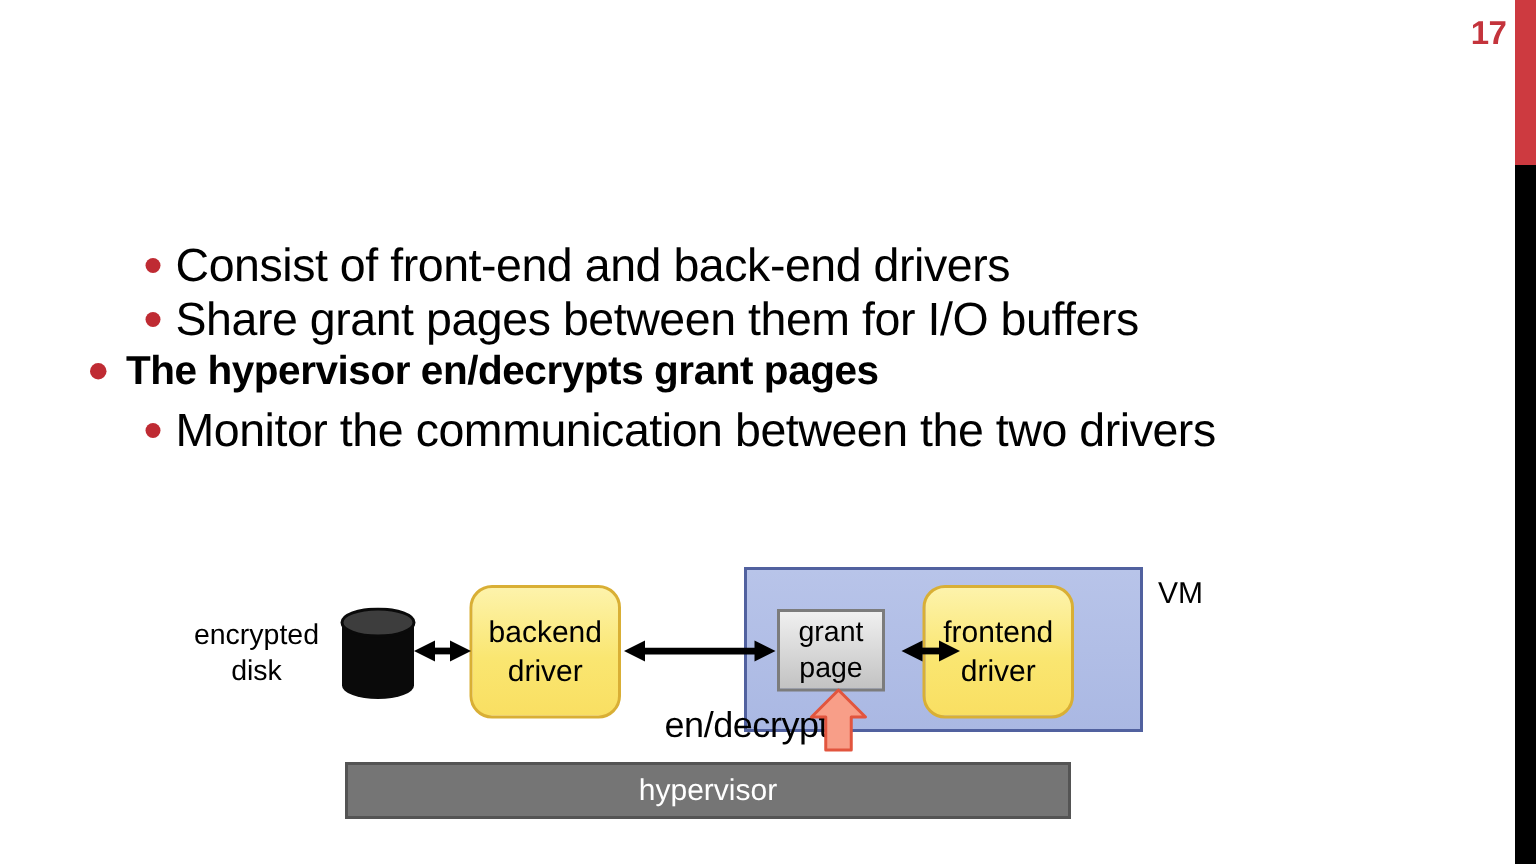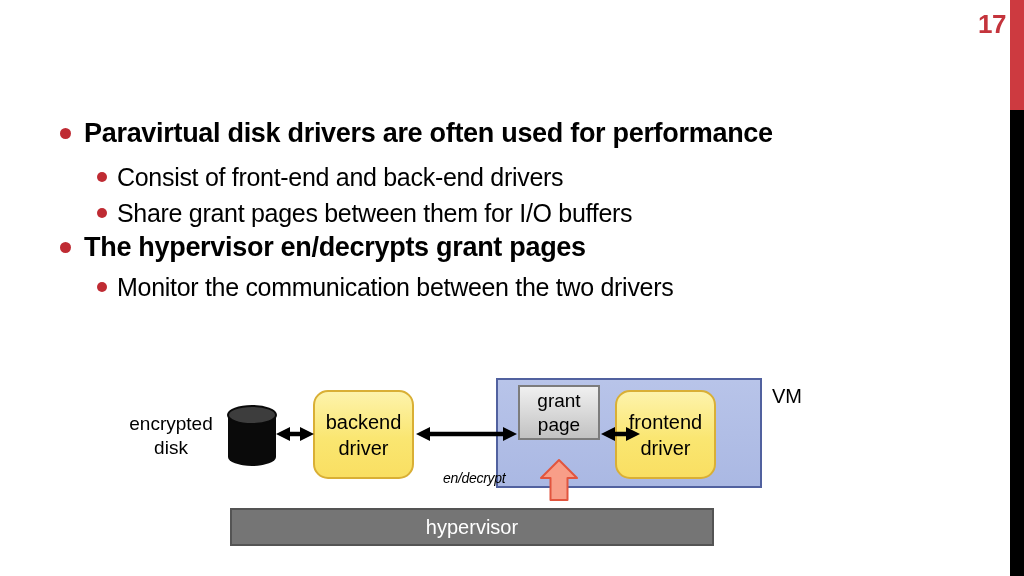--- a/index.html
+++ b/index.html
@@ -4,70 +4,66 @@
 <style>
   html,body{margin:0;padding:0;background:#fff;}
   .slide{
     position:relative;width:1024px;height:576px;background:#ffffff;overflow:hidden;
     font-family:"Liberation Sans","DejaVu Sans",sans-serif;color:#000;
   }
   
   .edge-red{position:absolute;left:1010px;top:0;width:14px;height:110px;background:#cd3a40;}
   .edge-black{position:absolute;left:1010px;top:110px;width:14px;height:466px;background:#000;}
   .page-number{position:absolute;left:978px;top:9px;width:26px;text-align:right;
-    font-size:26px;font-weight:bold;color:#c4343c;letter-spacing:-0.5px;}
+    font-size:22px;font-weight:bold;color:#c4343c;letter-spacing:-0.5px;}
   
   .title{position:absolute;left:56px;top:38px;margin:0;font-size:40px;font-weight:600;
     color:#c01414;letter-spacing:-1.2px;white-space:nowrap;}
   
   .bullet{position:absolute;display:flex;align-items:center;white-space:nowrap;letter-spacing:-0.3px;}
   .bullet .dot{background:#bf2b33;border-radius:50%;flex:0 0 auto;}
   .l1{left:60px;font-size:27px;font-weight:bold;height:34px;}
   .l1 .dot{width:11px;height:11px;margin-right:13px;}
-  .l2{left:97px;font-size:25px;font-weight:normal;height:30px;}
+  .l2{left:97px;font-size:31px;font-weight:normal;height:30px;}
   .l2 .dot{width:10px;height:10px;margin-right:10px;}
   .b1{top:116px;} .b2{top:162px;} .b3{top:198px;} .b4{top:230px;} .b5{top:272px;} .b6{top:310px;}
   
   .vm-box{position:absolute;left:496px;top:378px;width:266px;height:110px;
     background:linear-gradient(180deg,#b8c4e9,#aab8e3);border:2px solid #51619f;box-sizing:border-box;}
   .vm-label{position:absolute;left:772px;top:385px;font-size:20px;text-align:right;}
   .ybox{position:absolute;width:101px;height:89px;box-sizing:border-box;border:2px solid #d9af35;
     border-radius:15px;background:linear-gradient(180deg,#fdf3ab 0%,#fae671 55%,#f9df62 100%);
     display:flex;align-items:center;justify-content:center;text-align:center;
     font-size:20px;line-height:26px;}
   .backend{left:313px;top:390px;}
   .frontend{left:615px;top:390px;}
-  .grant-box{position:absolute;left:518px;top:385px;width:82px;height:55px;box-sizing:border-box;
+  .grant-box{position:absolute;left:518px;top:406px;width:72px;height:55px;box-sizing:border-box;
     border:2px solid #7c7c7c;background:linear-gradient(180deg,#f0f0f0,#c2c2c2);
     display:flex;align-items:center;justify-content:flex-start;text-align:center;
     font-size:19px;line-height:24px;}
   .disk-label{position:absolute;left:121px;top:412px;width:100px;text-align:center;
     font-size:19px;line-height:24px;}
   .disk-cyl{position:absolute;left:226px;top:405px;}
   .hypervisor-bar{position:absolute;left:230px;top:508px;width:484px;height:38px;box-sizing:border-box;
     background:#757575;border:2px solid #545454;color:#fff;display:flex;align-items:center;
     justify-content:center;font-size:20px;}
-  .endecrypt{position:absolute;left:443px;top:470px;font-size:14px;font-style:italic;letter-spacing:-0.3px;}
+  .endecrypt{position:absolute;left:443px;top:470px;font-size:24px;letter-spacing:-0.3px;}
   .arrows-svg{position:absolute;left:270px;top:422px;}
   .uparrow-svg{position:absolute;left:538px;top:458px;}
 </style>
 </head>
 <body>
 
 <div class="slide">
 
   <div class="edge-red"></div>
   <div class="edge-black"></div>
   <div class="page-number">17</div>
 
 
-  <div class="bullet l1 b1">
-    <span class="dot"></span>
-    <span>Paravirtual disk drivers are often used for performance</span>
-  </div>
   <div class="bullet l2 b2">
     <span class="dot"></span>
     <span>Consist of front-end and back-end drivers</span>
   </div>
   <div class="bullet l2 b3">
     <span class="dot"></span>
     <span>Share grant pages between them for I/O buffers</span>
   </div>
   <div class="bullet l1 b4">
     <span class="dot"></span>

